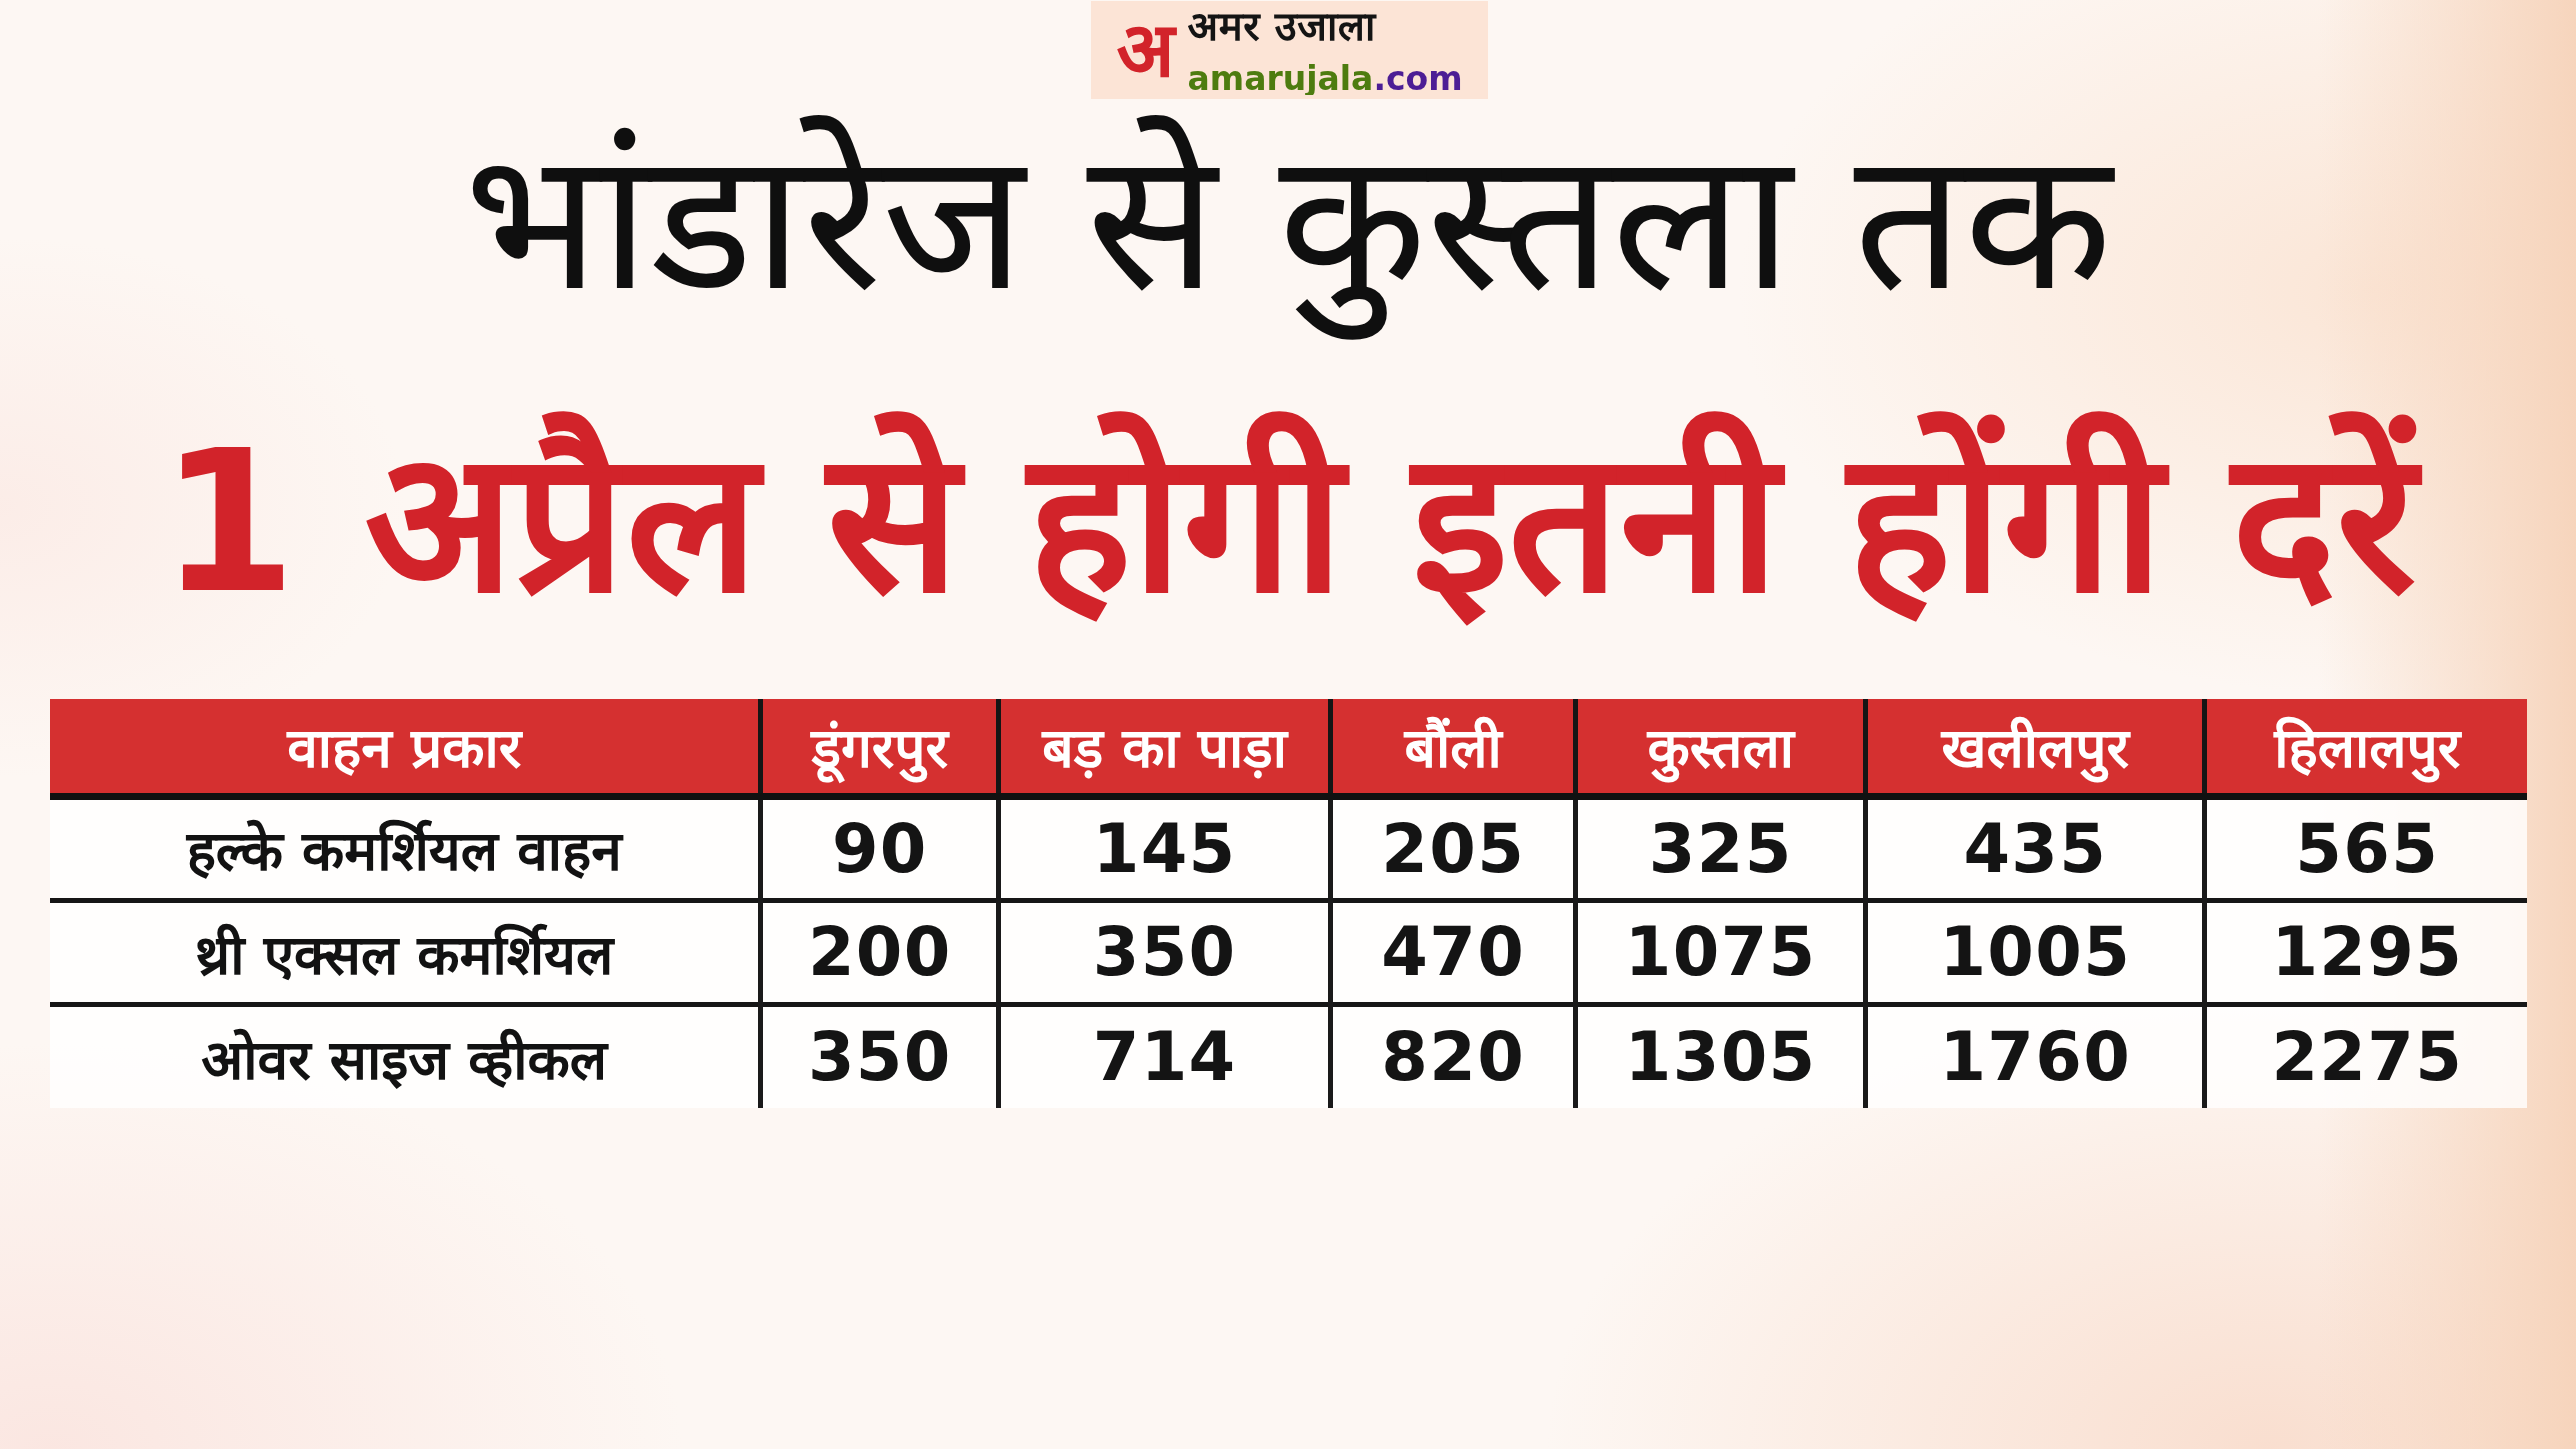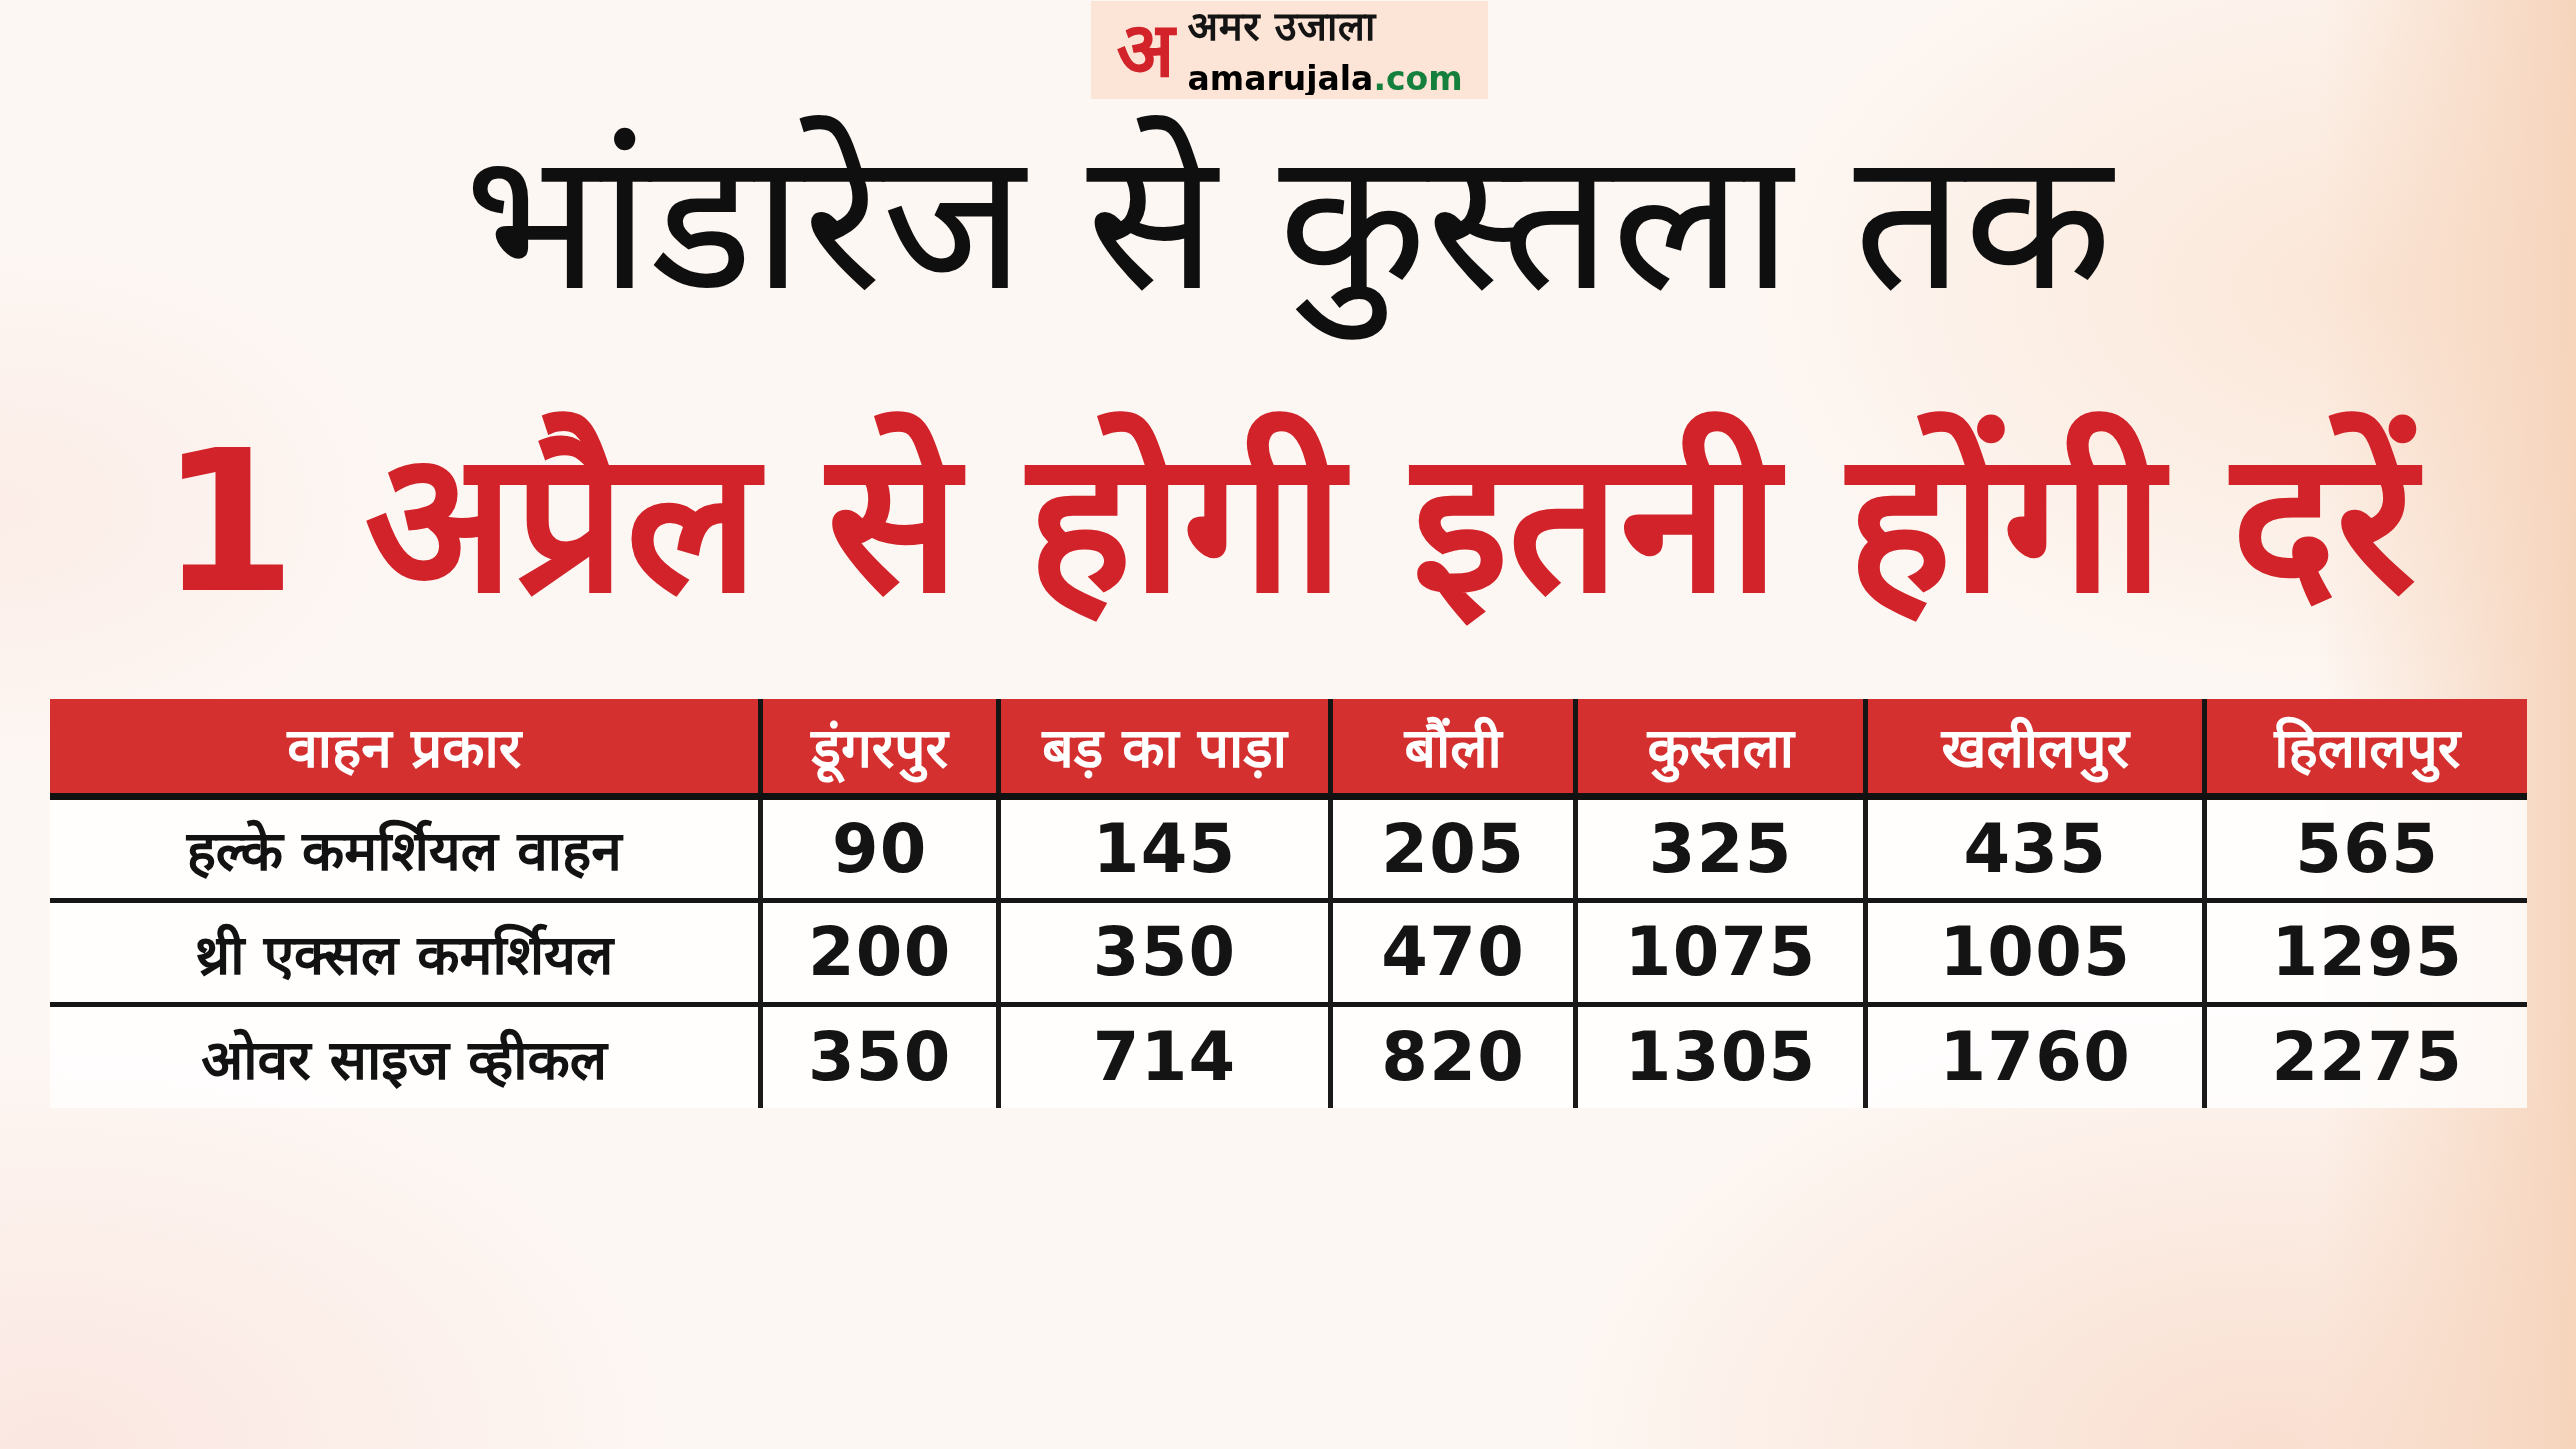--- a/index.html
+++ b/index.html
@@ -28,22 +28,22 @@
     display:flex;align-items:center;justify-content:center;gap:13px;
     box-sizing:border-box;padding:5.2px 11.6px;
   }
   .logo-mark{
     color:#d2232a;font-size:76px;font-weight:800;line-height:1;
     flex:0 0 auto;
   }
   .logo-text-col{display:flex;flex-direction:column;line-height:1;overflow:hidden;gap:11px;}
   .logo-hindi{font-size:40px;font-weight:800;color:#141414;letter-spacing:0.6px;}
   .logo-domain{font-size:33px;font-weight:700;margin-top:5.2px;letter-spacing:0px;}
-  .logo-domain .red{color:#000000;}
-  .logo-domain .gray{color:#15803d;}
+  .logo-domain .red{color:#4d7c0f;}
+  .logo-domain .gray{color:#4c1d95;}
 
   
   .title-black{
     position:absolute;top:82px;left:0;width:100%;
     text-align:center;
     font-size:193px;font-weight:400;color:#0f0f0f;
     line-height:1.45;white-space:nowrap;
   }
   .title-red{
     position:absolute;top:380px;left:0;width:100%;

